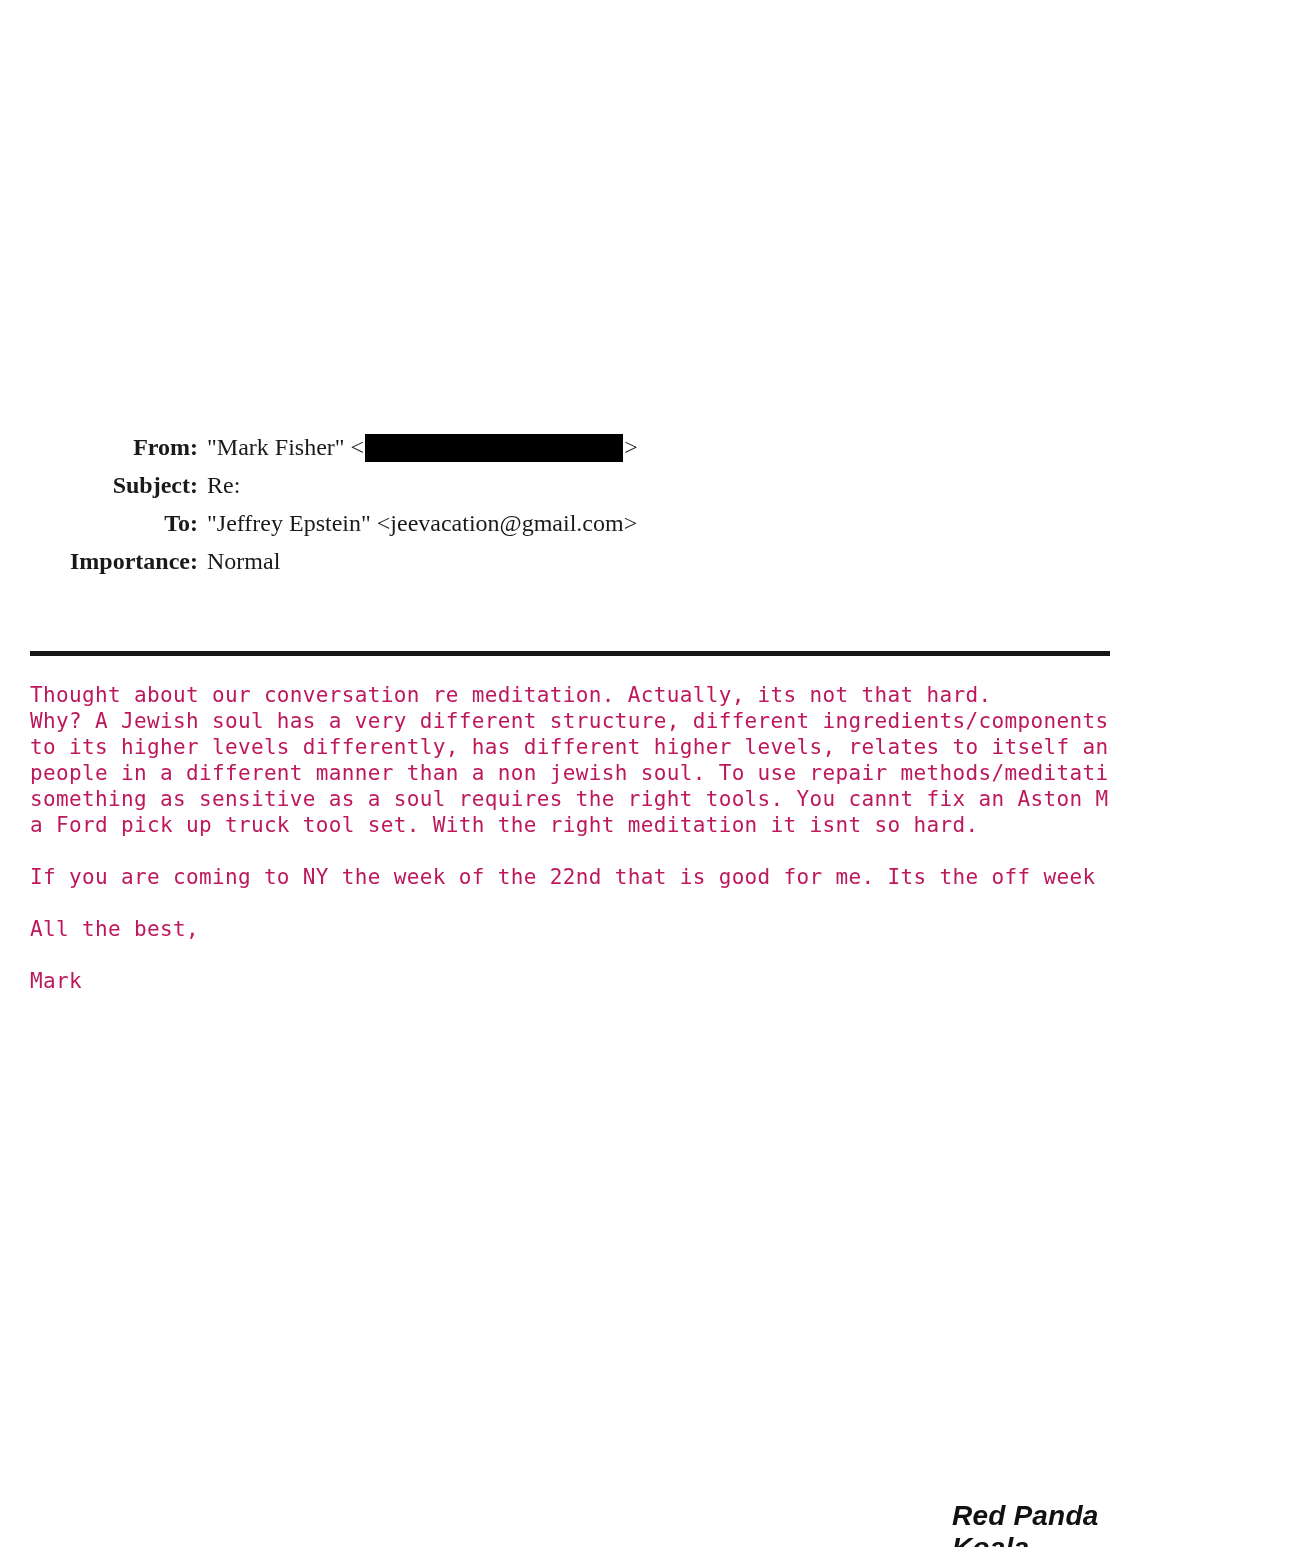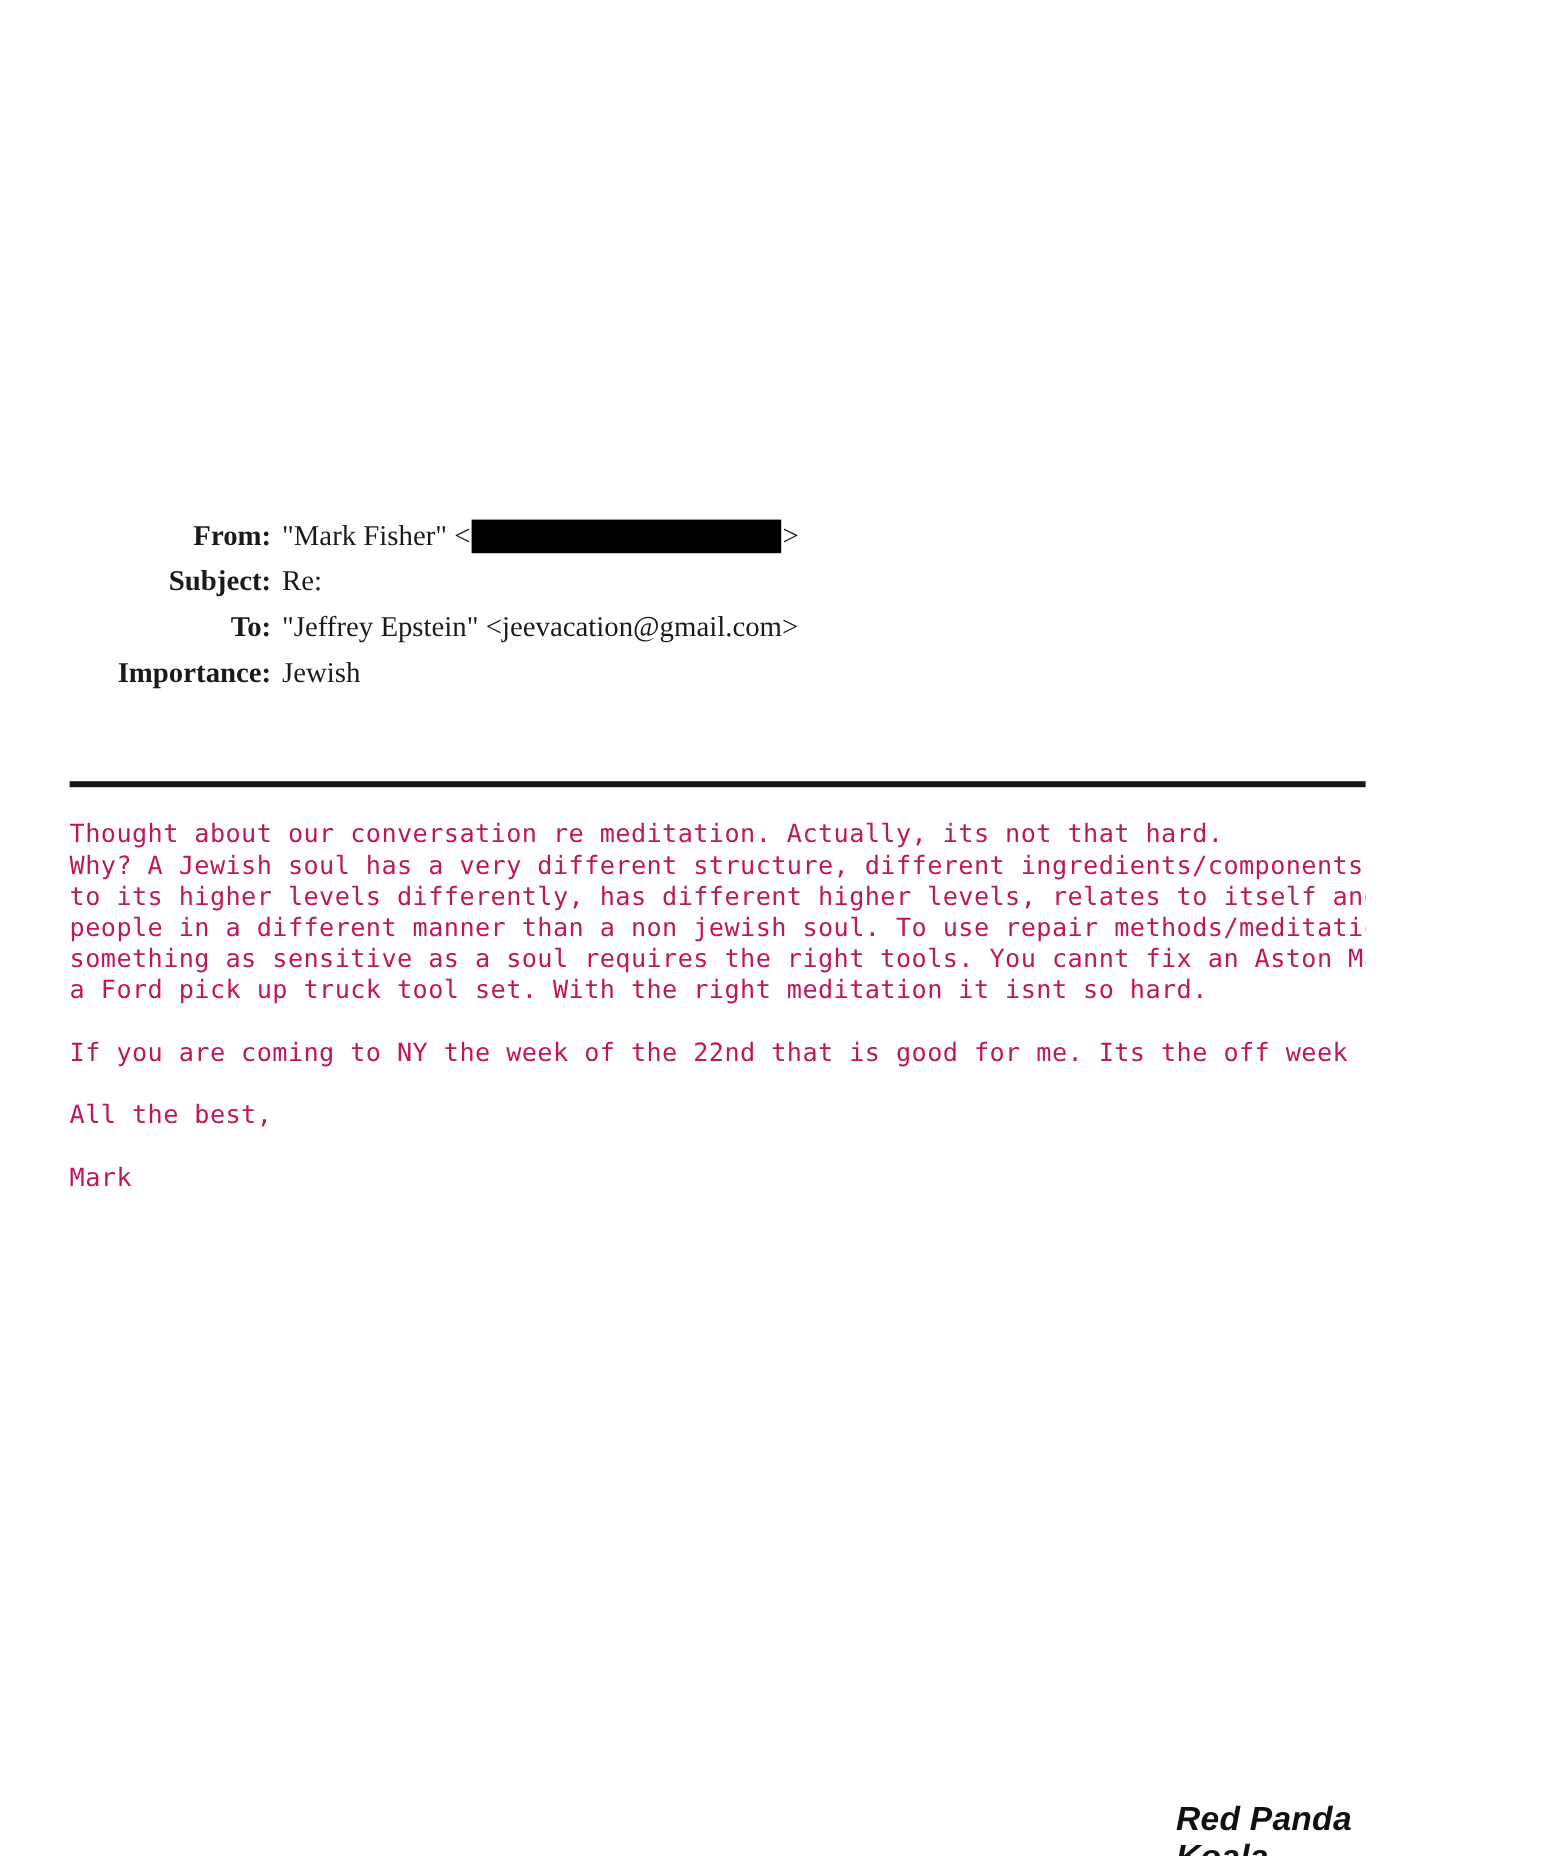--- a/index.html
+++ b/index.html
@@ -7,21 +7,20 @@
     padding: 0;
     background: #ffffff;
   }
   .page {
     position: relative;
     width: 1110px;
     height: 1547px;
     background: #ffffff;
     overflow: hidden;
     font-family: "Liberation Serif", serif;
-    margin-left: 28px;
   }
   .email-header {
     position: absolute;
     top: 428px;
     left: 0;
     width: 100%;
     color: #1a1a1a;
     font-size: 24px;
   }
   .header-row {
@@ -98,21 +97,21 @@
     </div>
 
     <div class="header-row">
       <span class="header-label">To:</span>
       <span class="header-value">"Jeffrey Epstein" &lt;jeevacation@gmail.com&gt;</span>
     </div>
 
 
     <div class="header-row">
       <span class="header-label">Importance:</span>
-      <span class="header-value">Jewish</span>
+      <span class="header-value">Normal</span>
     </div>
 
   </div>
 
   <div class="divider-rule"></div>
 
   <pre class="email-body">Thought about our conversation re meditation. Actually, its not that hard.
 Why? A Jewish soul has a very different structure, different ingredients/components, relates
 to its higher levels differently, has different higher levels, relates to itself and other
 people in a different manner than a non jewish soul. To use repair methods/meditation on

